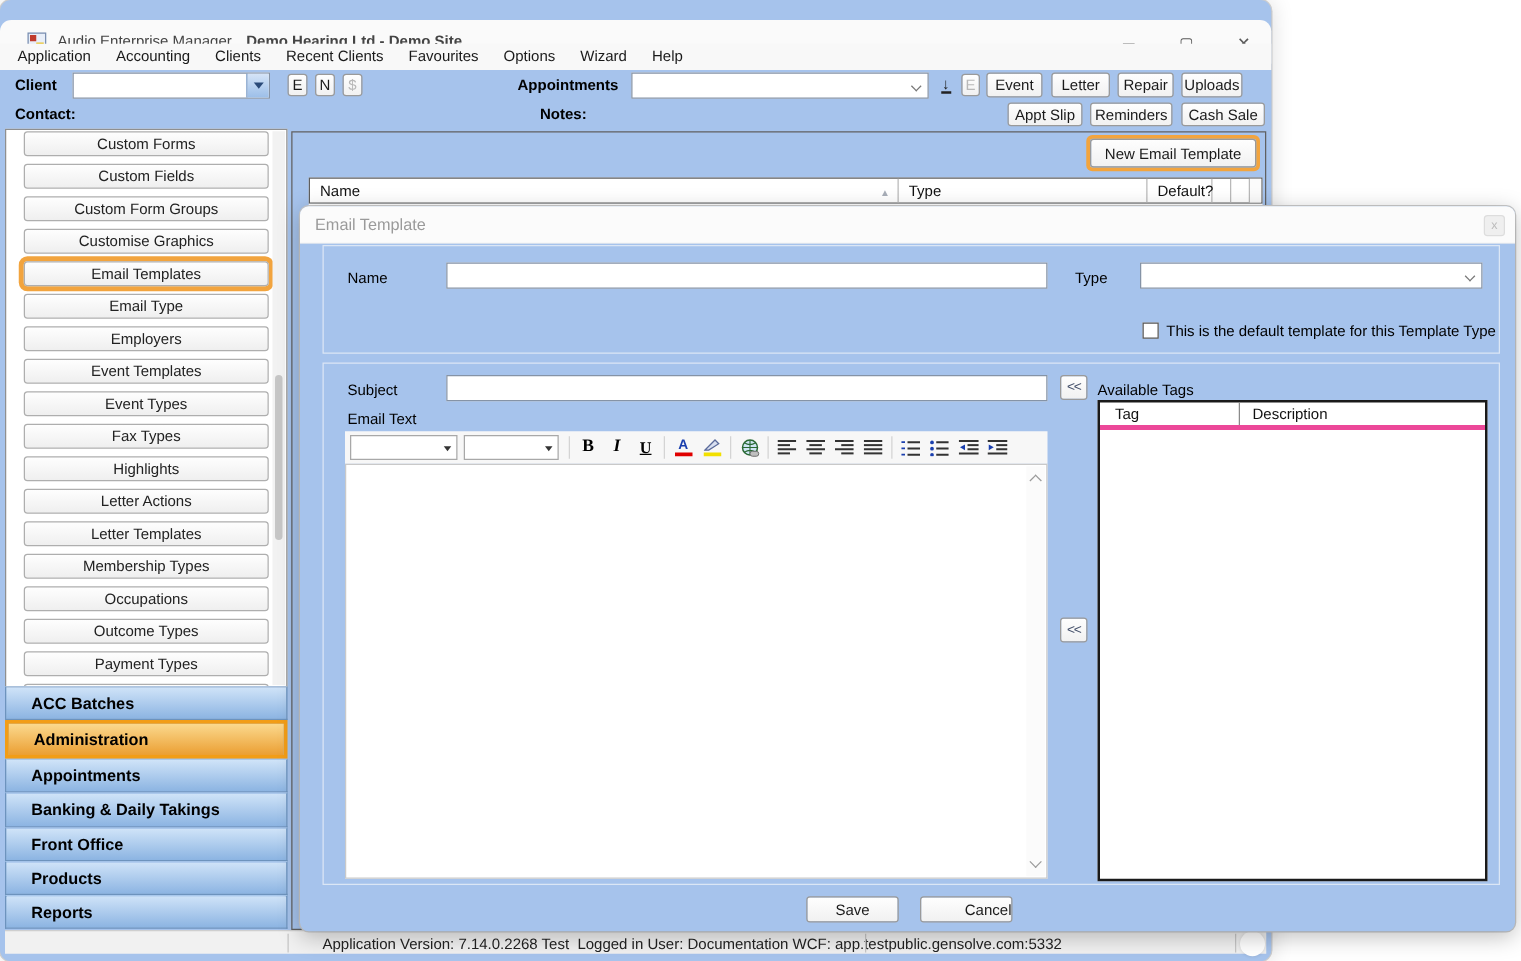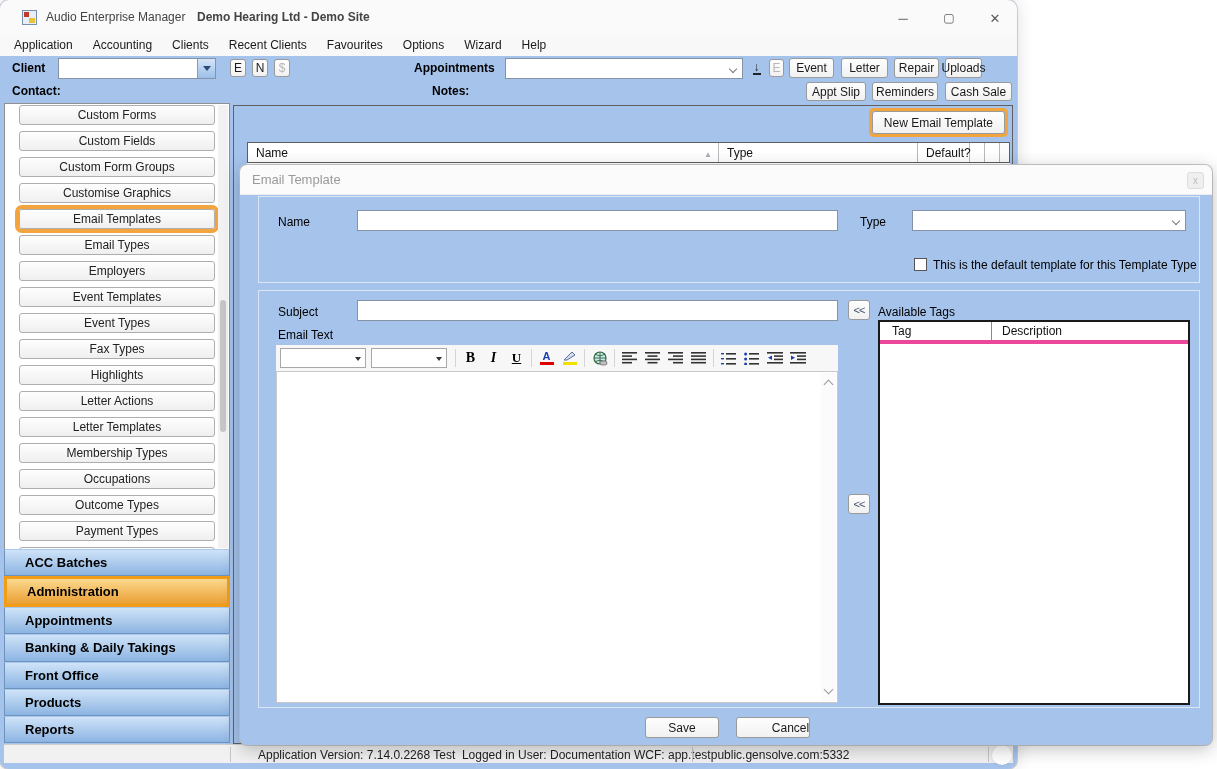--- a/index.html
+++ b/index.html
@@ -2,21 +2,21 @@
 <html><head>
 <meta charset="utf-8">
 <style>
   * { box-sizing: border-box; margin: 0; padding: 0; }
   html,body { width:1217px; height:769px; background:#ffffff; font-family:"Liberation Sans",sans-serif; overflow:hidden; position:relative; }
 
   
   .window { position:absolute; left:0; top:0; width:1017px; height:769px;
             background:#a6c3ec; border-radius:9px; box-shadow:0 0 18px rgba(0,0,0,.14), 0 0 0 1px #d8d8d8; }
 
-  .titlebar { position:absolute; left:0; top:0; width:100%; height:35px; background:#fafafa;
+  .titlebar { position:absolute; left:0; top:16px; width:100%; height:35px; background:#fafafa;
               border-radius:9px 9px 0 0; display:flex; align-items:center; font-size:12px; color:#444; }
   .app-icon { position:absolute; left:22px; top:10px; width:15px; height:15px; background:#e8eef8; border:1px solid #7a8eb0; }
   .app-icon i { position:absolute; display:block; }
   .app-icon .r { left:1px; top:1px; width:5px; height:5px; background:#c03a2b; }
   .app-icon .y { right:1px; bottom:1px; width:6px; height:5px; background:#e8c431; }
   .title-app { position:absolute; left:46px; top:10px; }
   .title-site { position:absolute; left:197px; top:10px;font-weight:bold; }
   .win-btn { position:absolute; top:6px; width:32px; height:24px; display:flex; align-items:center; justify-content:center;
              color:#5a5a5a; font-size:13px; }
   .wb-min { left:887px; } .wb-max { left:933px; font-size:12px; } .wb-close { left:979px; }
@@ -176,36 +176,36 @@
       <span class="chev"></span>
     </div>
     <div class="btn abs" style="left:747px; top:2px; width:19px; height:21px; background:none; border:none;">
       <span class="dl-glyph">↓</span>
     </div>
     <div class="btn abs disabled" style="left:769px; top:3px; width:15px; height:18px;">E</div>
 
     <div class="btn abs" style="left:789px; top:2px; width:45px; height:20px;">Event</div>
     <div class="btn abs" style="left:841px; top:2px; width:47px; height:20px;">Letter</div>
     <div class="btn abs" style="left:894px; top:2px; width:45px; height:20px;">Repair</div>
-    <div class="btn abs" style="left:945px; top:2px; width:37px; height:20px;">Uploads</div>
+    <div class="btn abs" style="left:945px; top:2px; width:49px; height:20px;">Uploads</div>
 
     <span class="lbl" style="left:12px; top:28px;">Contact:</span>
     <span class="lbl" style="left:432px; top:28px;">Notes:</span>
     <div class="btn abs" style="left:806px; top:26px; width:60px; height:19px;">Appt Slip</div>
     <div class="btn abs" style="left:872px; top:26px; width:66px; height:19px;">Reminders</div>
     <div class="btn abs" style="left:945px; top:26px; width:67px; height:19px;">Cash Sale</div>
   </div>
 
   <div class="sidebar">
     <div class="side-btn">Custom Forms</div>
     <div class="side-btn">Custom Fields</div>
     <div class="side-btn">Custom Form Groups</div>
     <div class="side-btn">Customise Graphics</div>
     <div class="side-btn active">Email Templates</div>
-    <div class="side-btn">Email Types</div>
+    <div class="side-btn">Email Type</div>
     <div class="side-btn">Employers</div>
     <div class="side-btn">Event Templates</div>
     <div class="side-btn">Event Types</div>
     <div class="side-btn">Fax Types</div>
     <div class="side-btn">Highlights</div>
     <div class="side-btn">Letter Actions</div>
     <div class="side-btn">Letter Templates</div>
     <div class="side-btn">Membership Types</div>
     <div class="side-btn">Occupations</div>
     <div class="side-btn">Outcome Types</div>

